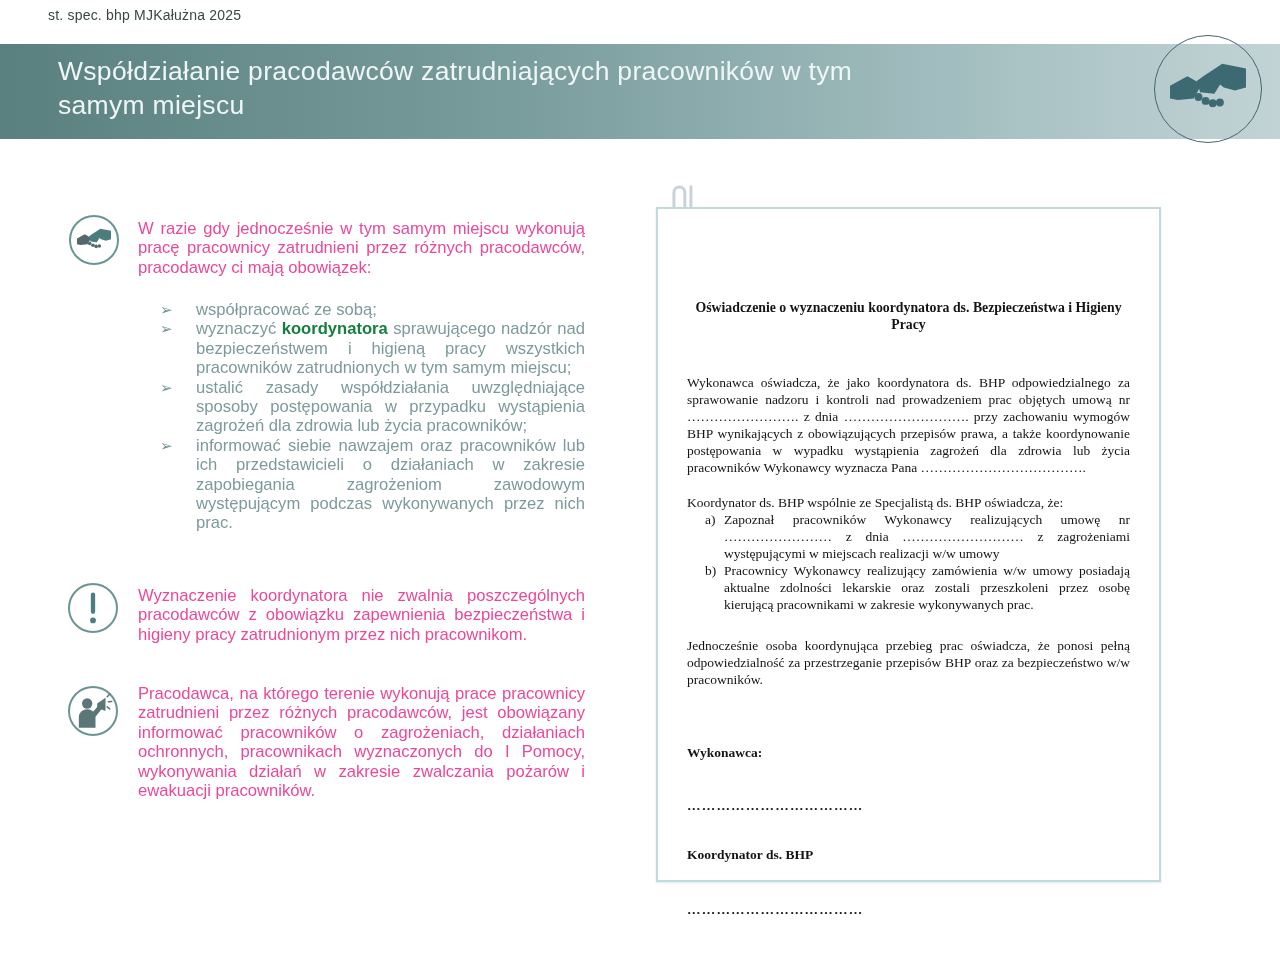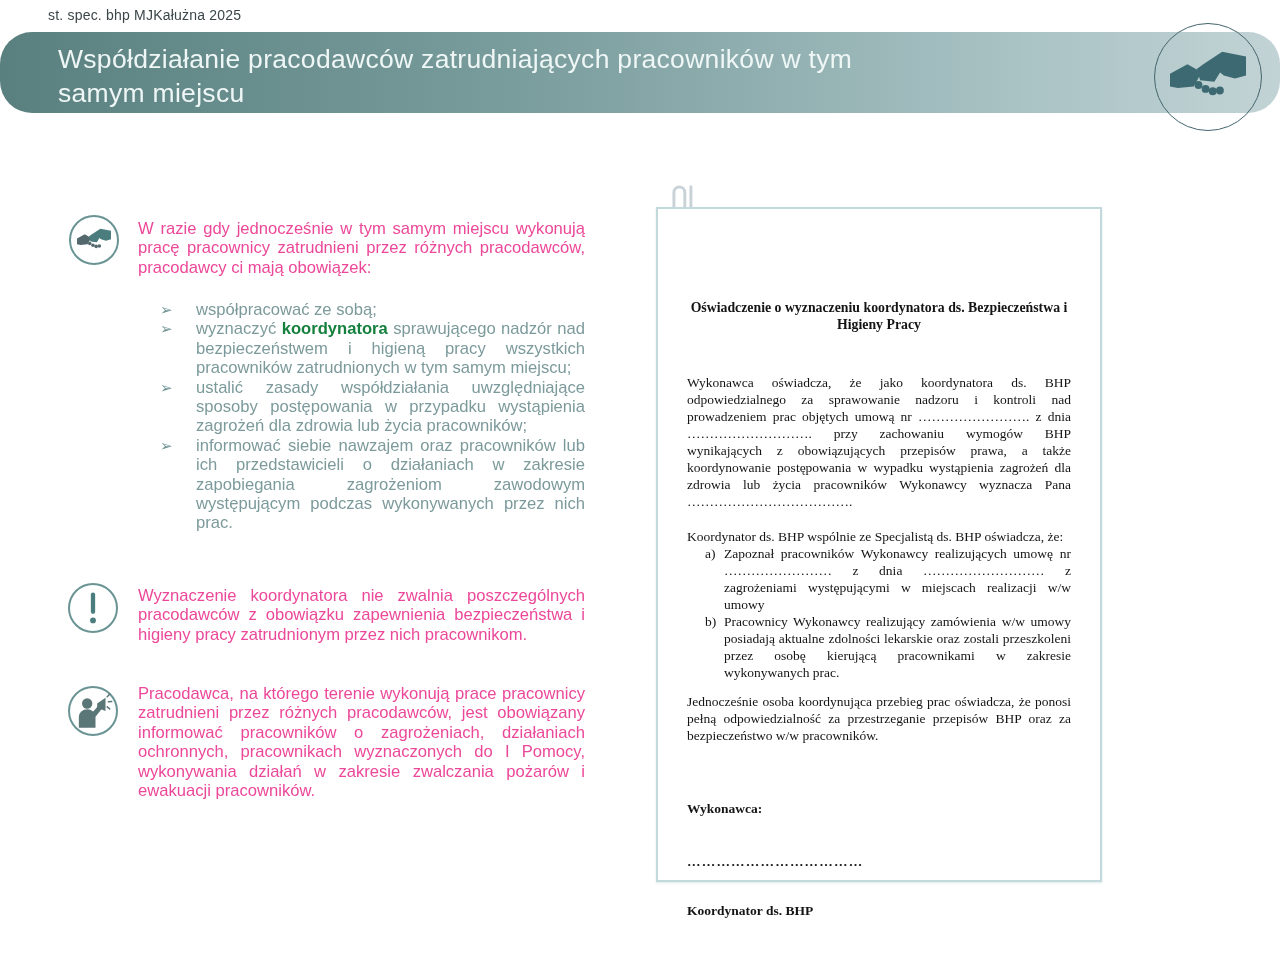--- a/index.html
+++ b/index.html
@@ -4,22 +4,22 @@
 <style>
   * { margin:0; padding:0; box-sizing:border-box; }
   html,body { width:1280px; height:960px; background:#ffffff; overflow:hidden;
               font-family:"Liberation Sans", sans-serif; }
   .slide { position:relative; width:1280px; height:960px; background:#ffffff; }
 
   
   .credit { position:absolute; left:48px; top:7px; font-size:14px; color:#3b4648; letter-spacing:.2px; }
 
   
-  .header-bar { position:absolute; left:0; top:32px; width:1280px; height:81px;
-                background:linear-gradient(90deg,#59807f 0%,#799c9c 40%,#a7c1c3 78%,#c2d3d5 100%);border-radius:32px; }
+  .header-bar { position:absolute; left:0; top:44px; width:1280px; height:95px;
+                background:linear-gradient(90deg,#59807f 0%,#799c9c 40%,#a7c1c3 78%,#c2d3d5 100%); }
   .header-title { position:absolute; left:58px; top:10px; color:#eff6f6; font-size:26.5px;
                   line-height:34px; font-weight:500; letter-spacing:.3px; }
   .header-title span { display:block; }
   .header-badge { position:absolute; left:1154px; top:-9px; width:108px; height:108px;
                   border-radius:50%; border:1.6px solid #44656e; display:flex;
                   align-items:center; justify-content:center; }
   .header-badge svg { width:76px; height:52px; }
   .hs-mono { fill:#3d6a72; }
 
   
@@ -31,33 +31,33 @@
   .intro      { left:138px; top:219px; width:447px; }
   .bullet-list{ position:absolute; left:160px; top:300px; width:425px; list-style:none; }
   .bullet-list li { position:relative; padding-left:36px; color:#7c9a9b; font-size:16.6px;
                     line-height:19.4px; text-align:justify; }
   .bullet-list .marker { position:absolute; left:0; top:0; color:#6f9293; font-size:15px; }
   .hl { color:#15803d; font-weight:bold; }
   .warning-text { left:138px; top:586px; width:447px; }
   .info-text    { left:138px; top:684px; width:447px; }
 
   
-  .doc-box { position:absolute; left:656px; top:207px; width:446px; height:675px;
+  .doc-box { position:absolute; left:656px; top:207px; width:505px; height:675px;
              background:#ffffff; border:2.5px solid #c3dadd; box-shadow:0 1px 2px rgba(160,190,195,.35); }
   .paperclip { position:absolute; left:666px; top:176px; width:34px; height:76px; }
   .doc-inner { position:absolute; left:29px; right:29px; top:0;
                font-family:"Liberation Serif", serif; color:#141414; font-size:13.5px;
                line-height:17px; text-align:justify; }
   .doc-title { margin-top:90px; text-align:center; font-weight:bold; font-size:13.8px; }
   .doc-p1 { margin-top:41px; }
   .doc-p2-heading { margin-top:18px; }
   .doc-list-item { display:flex; margin-left:18px; }
   .doc-list-item .li-label { width:19px; flex:0 0 19px; }
   .doc-list-item .li-text { flex:1; text-align:justify; }
-  .doc-p3 { margin-top:12px; }
+  .doc-p3 { margin-top:24px; }
   .sig-label { margin-top:56px; font-weight:bold; }
   .sig-line  { margin-top:36px; font-weight:bold; letter-spacing:1.2px; }
   .sig-label2{ margin-top:32px; font-weight:bold; }
   .sig-line2 { margin-top:38px; font-weight:bold; letter-spacing:1.2px; }
 </style>
 </head>
 <body>
 
 <div class="slide">
 

